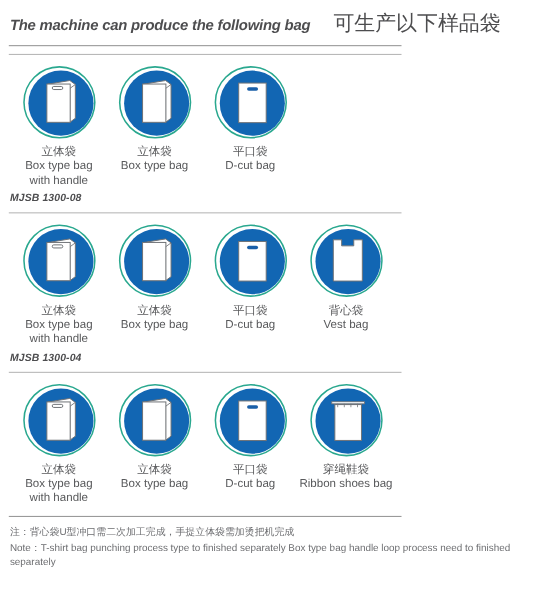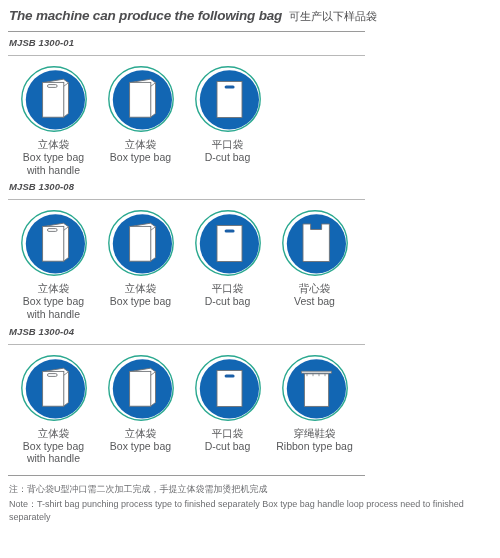--- a/index.html
+++ b/index.html
@@ -11,32 +11,32 @@
     overflow:hidden;
     position:relative;
   }
   .page{position:relative;width:500px;height:558px;box-sizing:border-box;}
 
   
   .header{
     padding:8px 0 0 9px;
     display:flex;
     align-items:baseline;
-    gap:7px;
+    gap:21px;
     white-space:nowrap;
   }
   .header-en{
     font-size:13.5px;
     font-weight:bold;
     font-style:italic;
     color:#4d4d4f;
     letter-spacing:-0.2px;
   }
   .header-cn{
-    font-size:11px;
+    font-size:19px;
     font-weight:normal;
     color:#4d4d4f;
     font-family:Liberation Mono, monospace;
   }
 
   .rule{
     height:1px;
     background:#9a9a9a;
     width:357px;
     margin:7px 0 0 8px;
@@ -114,21 +114,20 @@
 <div class="page">
 
   <div class="header">
     <span class="header-en">The machine can produce the following bag</span>
     <span class="header-cn">可生产以下样品袋</span>
   </div>
   <div class="rule"></div>
 
   <div id="sections-root">
       <div>
-        <div class="section-title">MJSB 1300-01</div>
         <div class="rule thin"></div>
         <div class="row">
           <div class="cell">
             <div class="badge">
               <svg width="70" height="70" viewBox="0 0 70 70">
                 <circle cx="35" cy="35" r="32.2" fill="none" stroke="#2aa88f" stroke-width="1.4"></circle>
                 <circle cx="36.4" cy="35.8" r="29.6" fill="#1266b3"></circle>
                 <path d="M24.5 18.5 L44.5 15.2 L49.5 18.8 L49.5 49.5 L44.5 53.2 L44.5 22.2 Z" fill="#ffffff" stroke="#6f7276" stroke-width="0.9" stroke-linejoin="round"></path>
                 <rect x="23.6" y="18.4" width="21.2" height="34.8" fill="#ffffff" stroke="#6f7276" stroke-width="0.9"></rect>
                 <path d="M44.8 22.2 L49.5 18.8" fill="none" stroke="#6f7276" stroke-width="0.8"></path>
@@ -292,21 +291,21 @@
               <svg width="70" height="70" viewBox="0 0 70 70">
                 <circle cx="35" cy="35" r="32.2" fill="none" stroke="#2aa88f" stroke-width="1.4"></circle>
                 <circle cx="36.4" cy="35.8" r="29.6" fill="#1266b3"></circle>
                 <rect x="24.4" y="20.8" width="24.2" height="32.6" fill="#ffffff" stroke="#6f7276" stroke-width="0.9"></rect>
                 <rect x="21.6" y="18.2" width="29.8" height="1.9" fill="#ffffff" stroke="#6f7276" stroke-width="0.8"></rect>
                 <path d="M27 20.1 L27 23.2 M33 20.1 L33 23.2 M39 20.1 L39 23.2 M45 20.1 L45 23.2" stroke="#6f7276" stroke-width="0.7"></path>
               </svg>
             </div>
             <div class="cap">
               <span class="cap-cn">穿绳鞋袋</span>
-              <span class="cap-en">Ribbon type bag</span>
+              <span class="cap-en">Ribbon shoes bag</span>
             </div>
           </div>
         </div>
       </div>
     </div>
 
   <div class="rule" style="margin-top:10px;"></div>
   <div class="note">
     <div class="note-cn">注：背心袋U型冲口需二次加工完成，手提立体袋需加烫把机完成</div>
     <div class="note-en">Note：T-shirt bag punching process type to finished separately Box type bag handle loop process need to finished separately</div>

